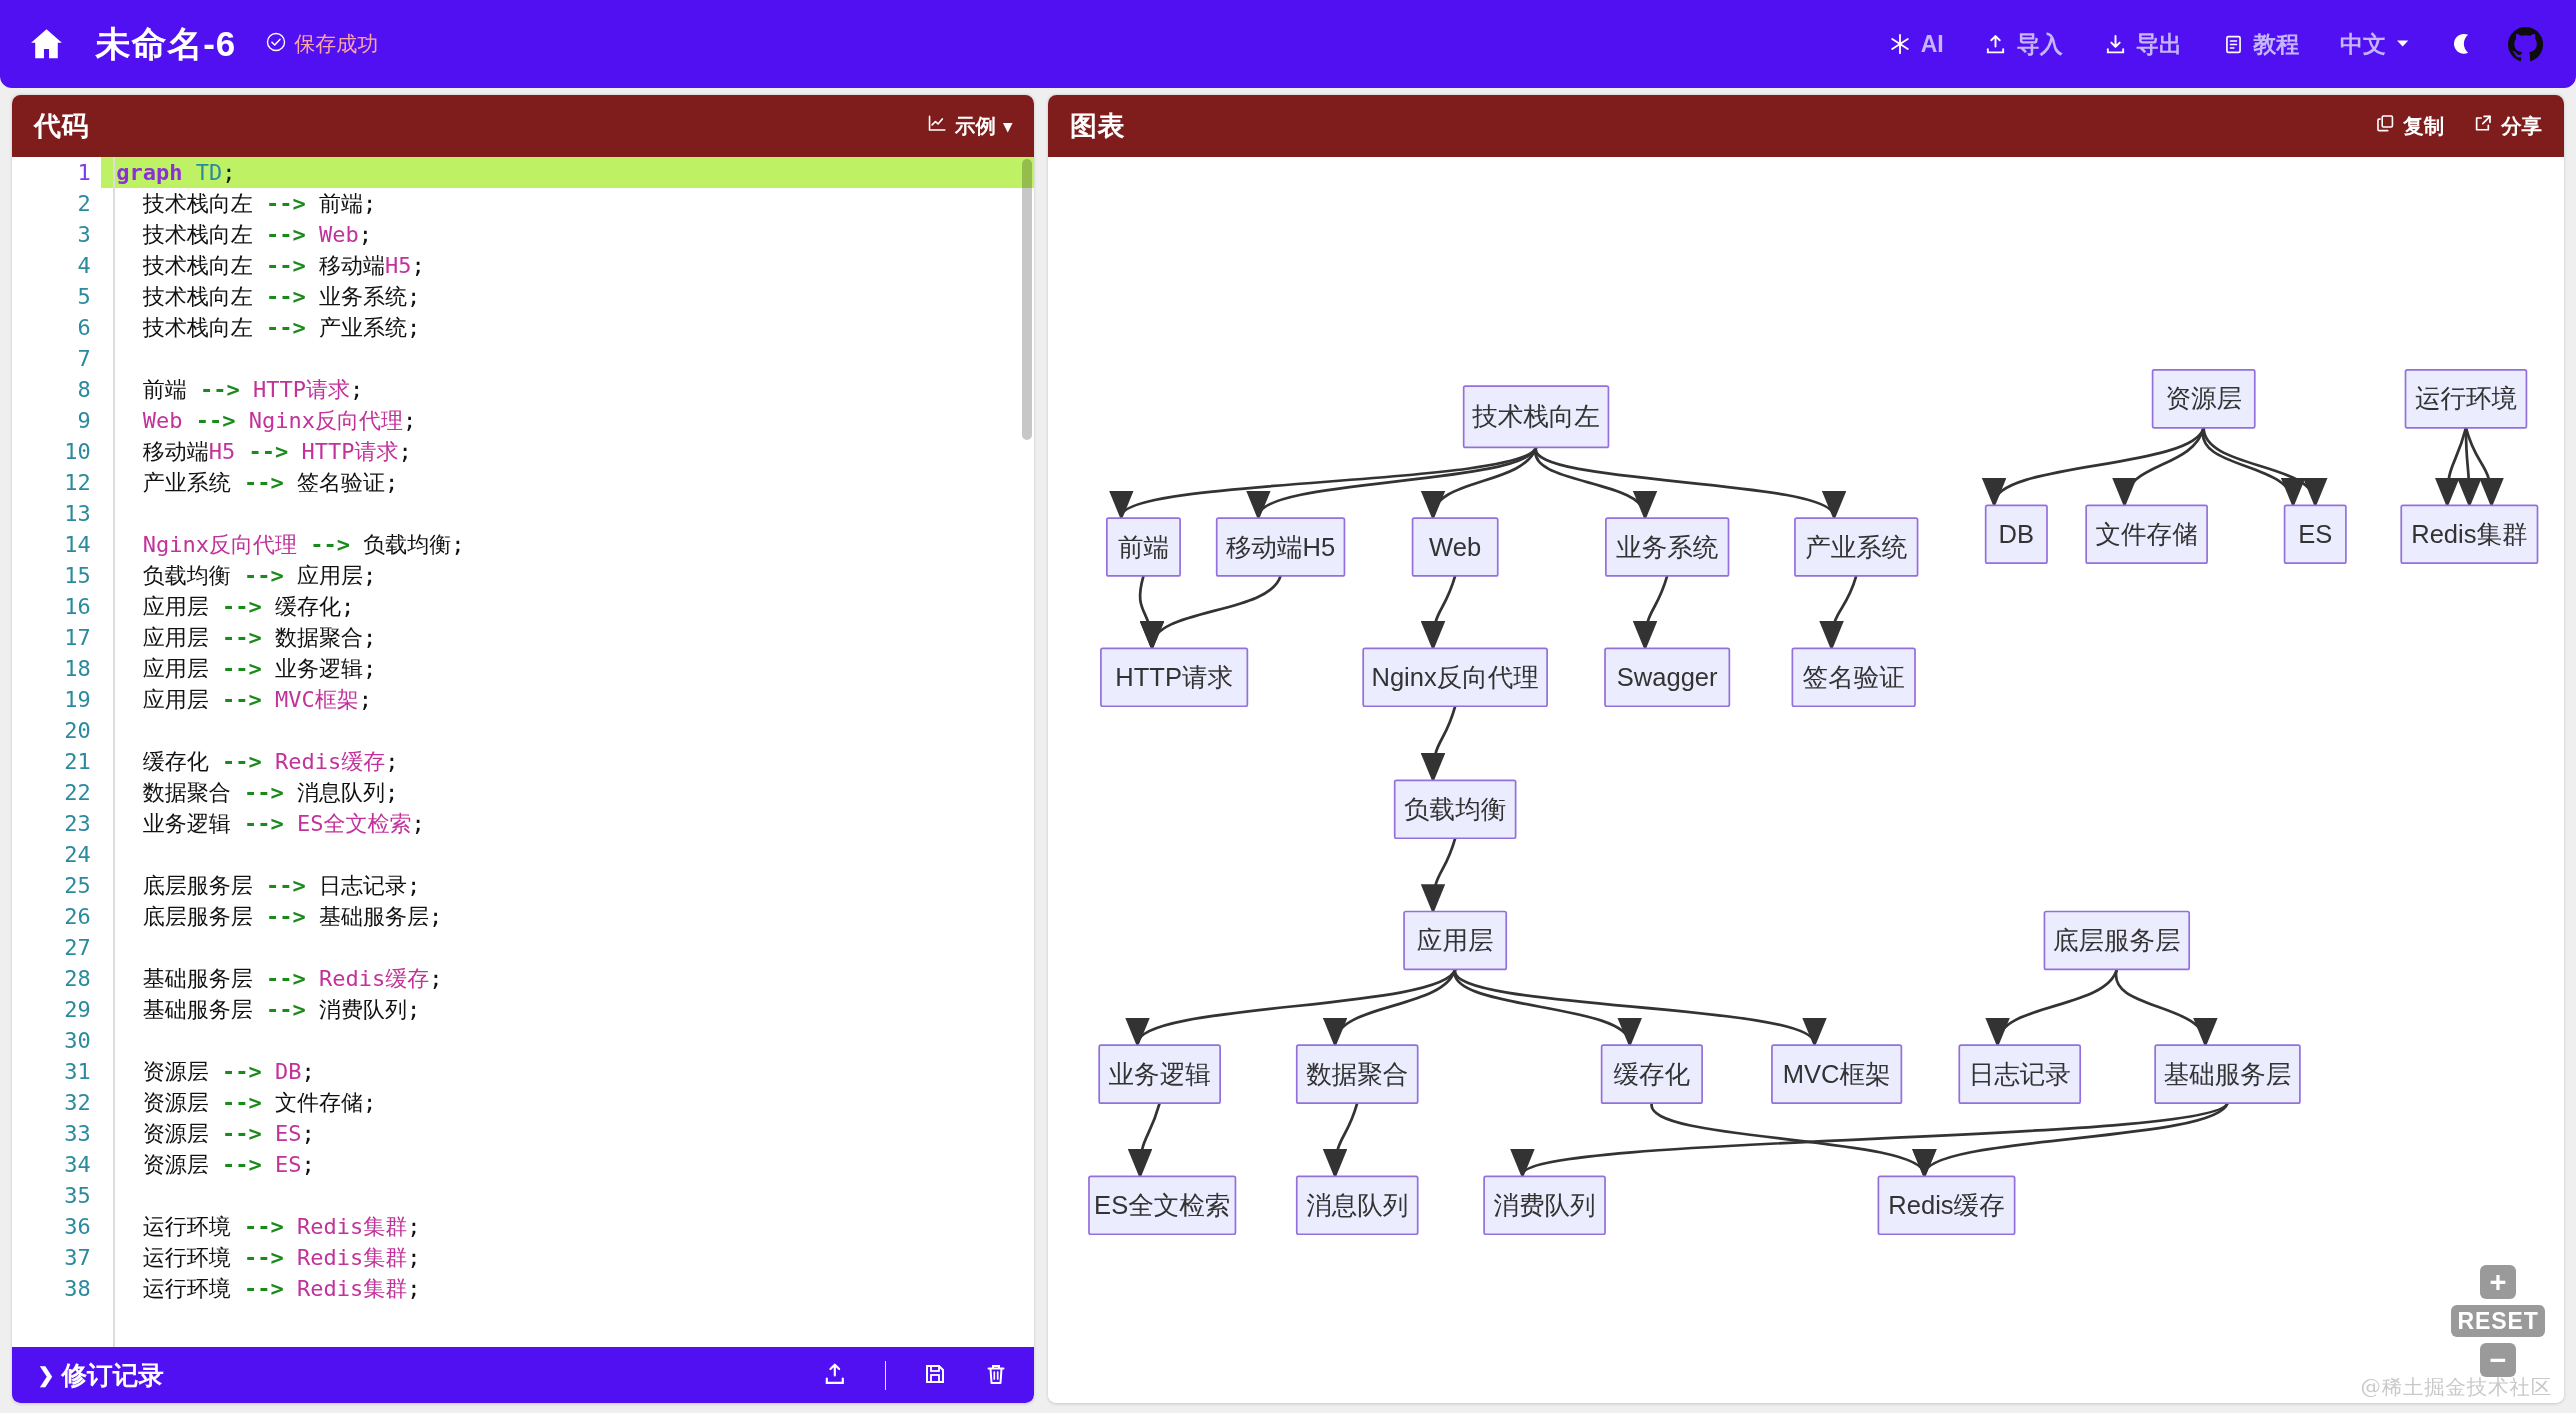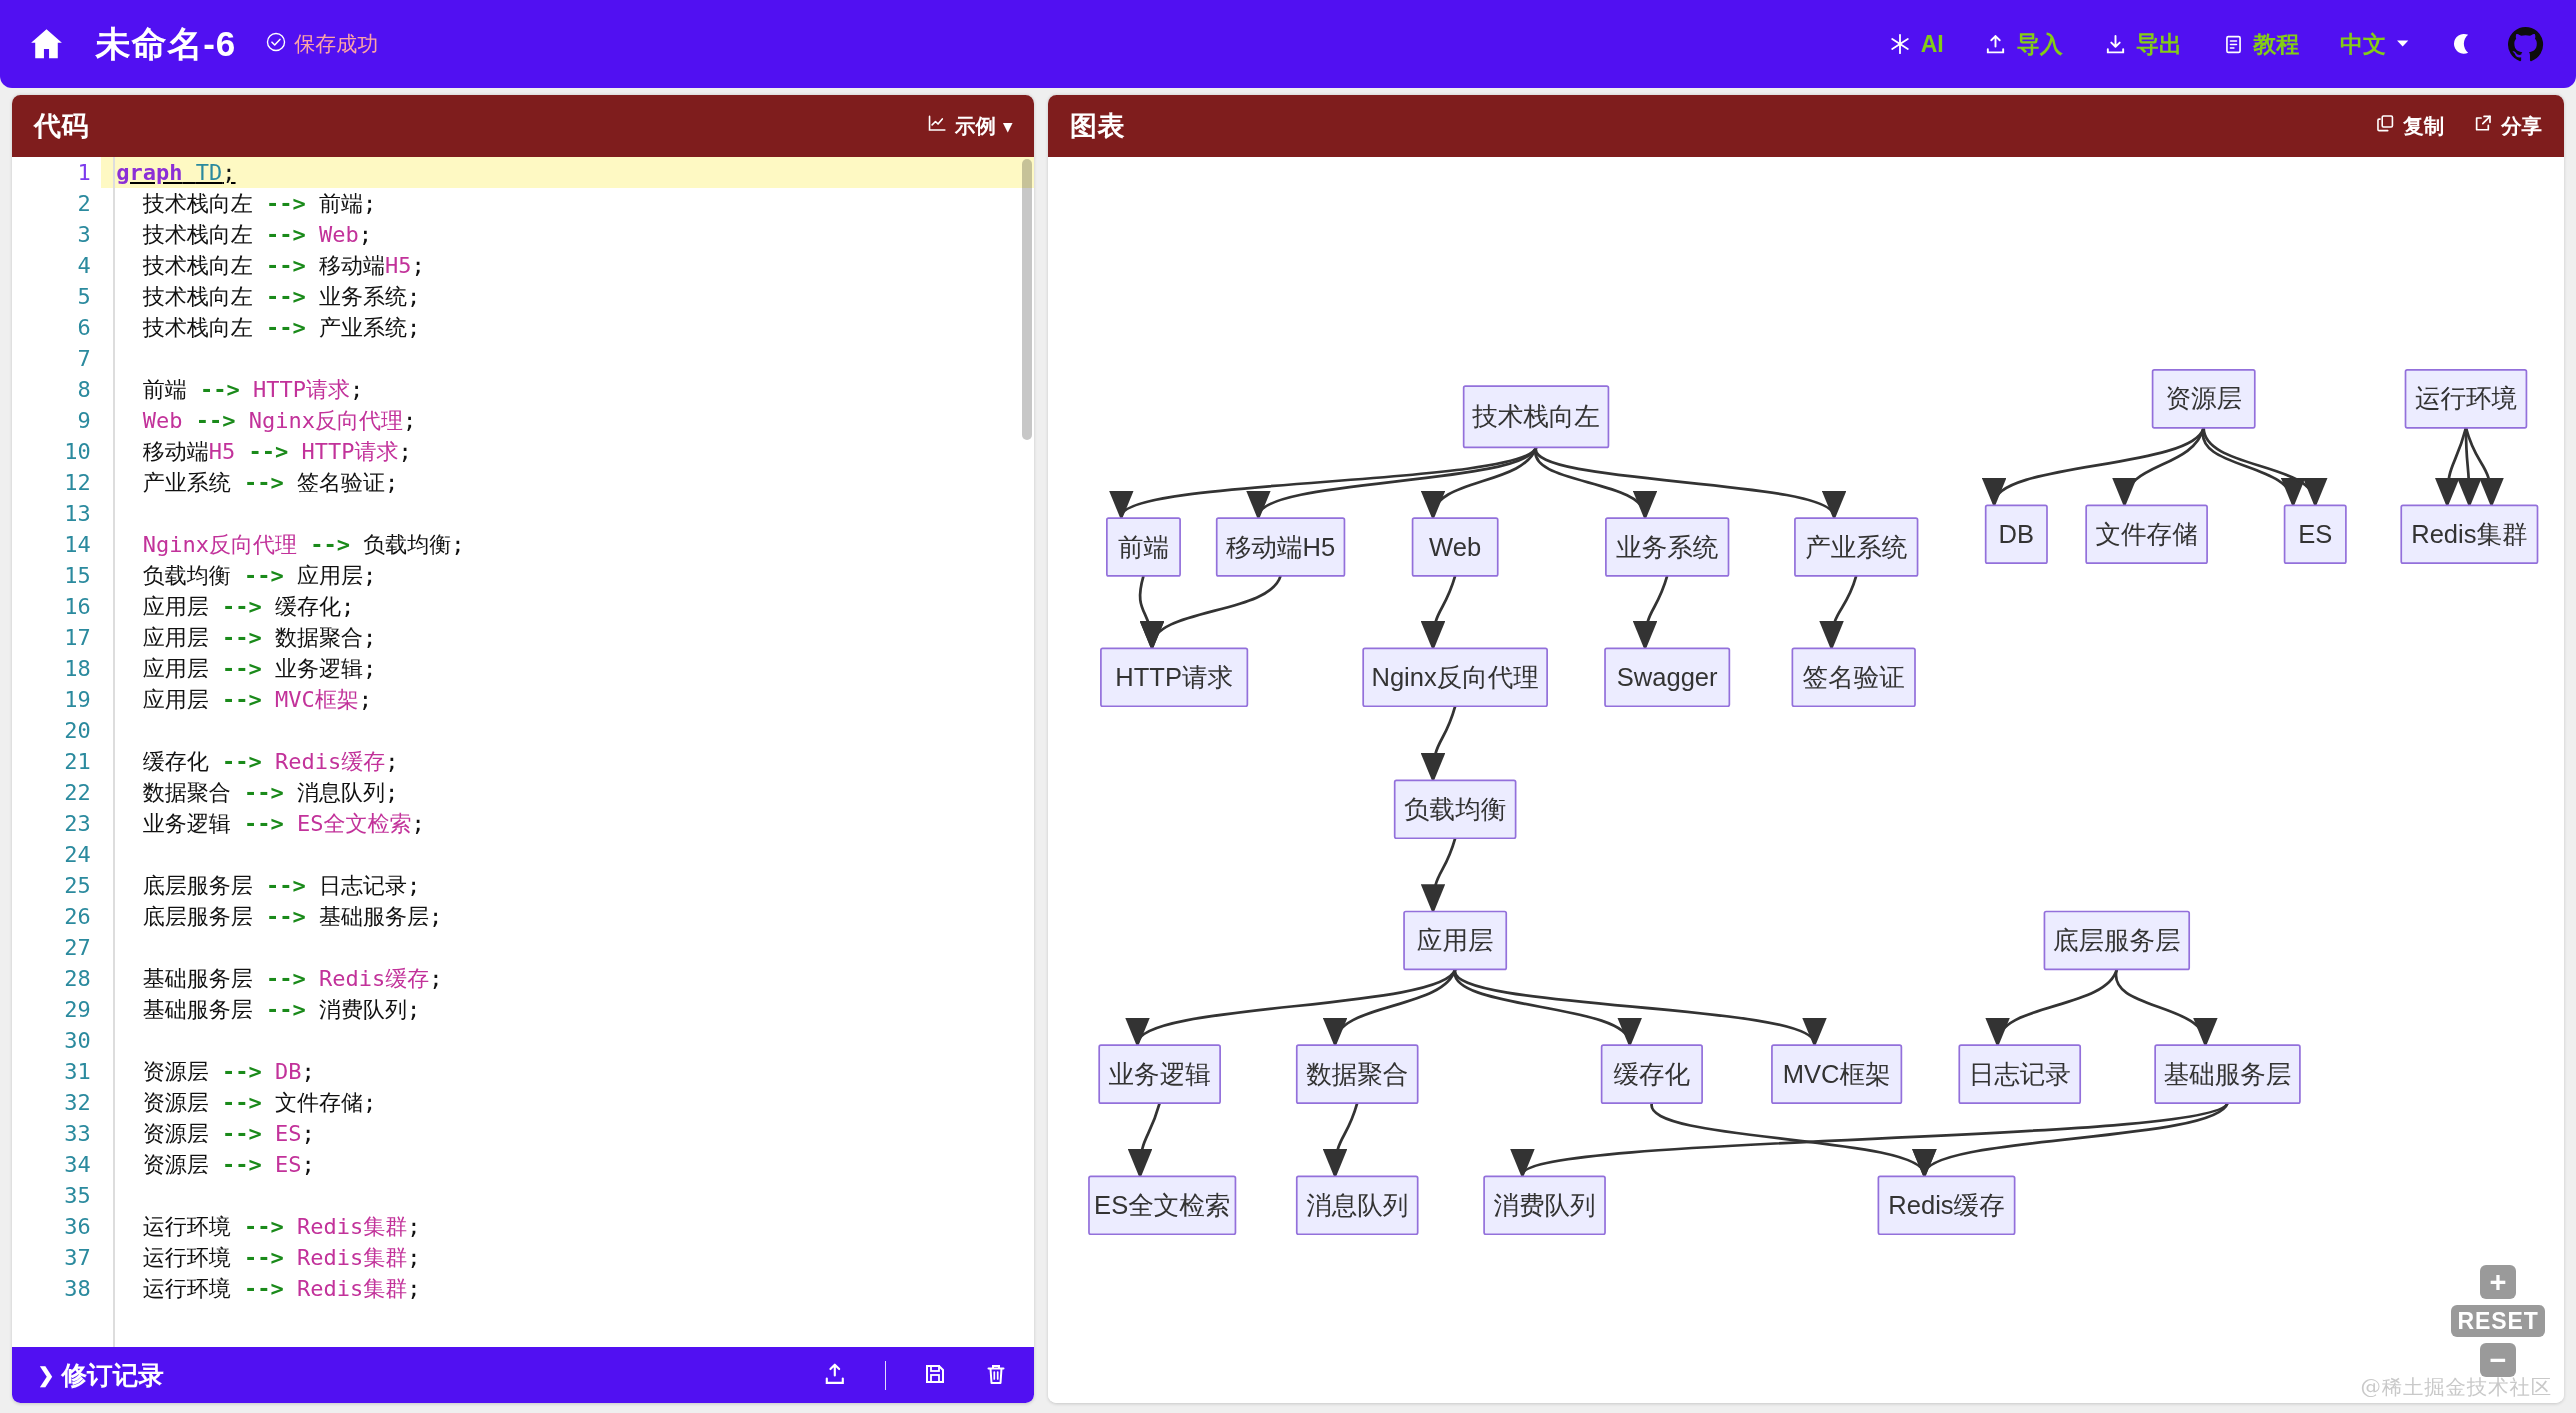--- a/index.html
+++ b/index.html
@@ -24,21 +24,21 @@
   #save-state {
     display: flex; align-items: center; gap: 7px;
     color: #fca5a5; font-size: 21px; margin-left: 29px; font-weight: 400;
   }
   #topbar-right {
     margin-left: auto; display: flex; align-items: center;
     gap: 0px; padding-right: 20.4px;
   }
   .tb-btn {
     display: flex; align-items: center; gap: 9.4px;
-    color: #84cc16; font-size: 23px; font-weight: 700;
+    color: #c4b5fd; font-size: 23px; font-weight: 700;
     padding: 8.5px 20.4px; cursor: pointer; white-space: nowrap;
   }
   .tb-btn .ico { display:flex; align-items:center; }
   
   #code-panel {
     position: absolute; left: 12px; top: 95px;
     width: 1022px; height: 1308px;
     background: #fff; border-radius: 8.5px;
     box-shadow: 0 0.9px 3.4px rgba(0,0,0,.17);
     display: flex; flex-direction: column; overflow: hidden;
@@ -63,21 +63,21 @@
   
   #editor {
     flex: 1 1 auto; position: relative; overflow: hidden;
     background: #fff;
     font-family: "DejaVu Sans Mono", monospace;
     font-size: 22px; line-height: 31px;
   }
   #gutter-line { position:absolute; left:101px; top:0; bottom:0; width:1.7px; background:#ddd;}
   .crow { display: flex; height: 31px; align-items: baseline; }
   .crow.active .cnum { color: #7c3aed; }
-  .crow.active .ctext { background:#fef9c3;text-decoration:underline; }
+  .crow.active .ctext { background:#bef264; }
   .cnum {
     width: 89px; flex: 0 0 89px; text-align: right;
     color: #2b8a9e; padding-right: 10.2px; user-select:none;
   }
   .ctext { flex: 1 1 auto; padding-left: 15.3px; white-space: pre; color:#000;}
   .kw   { color: #8b2fd6; font-weight: 700; }
   .td   { color: #2b8a9e; }
   .arr  { color: #1a8a1a; font-weight: 700; }
   .ent  { color: #c2329a; }
   .pl   { color: #111; }

